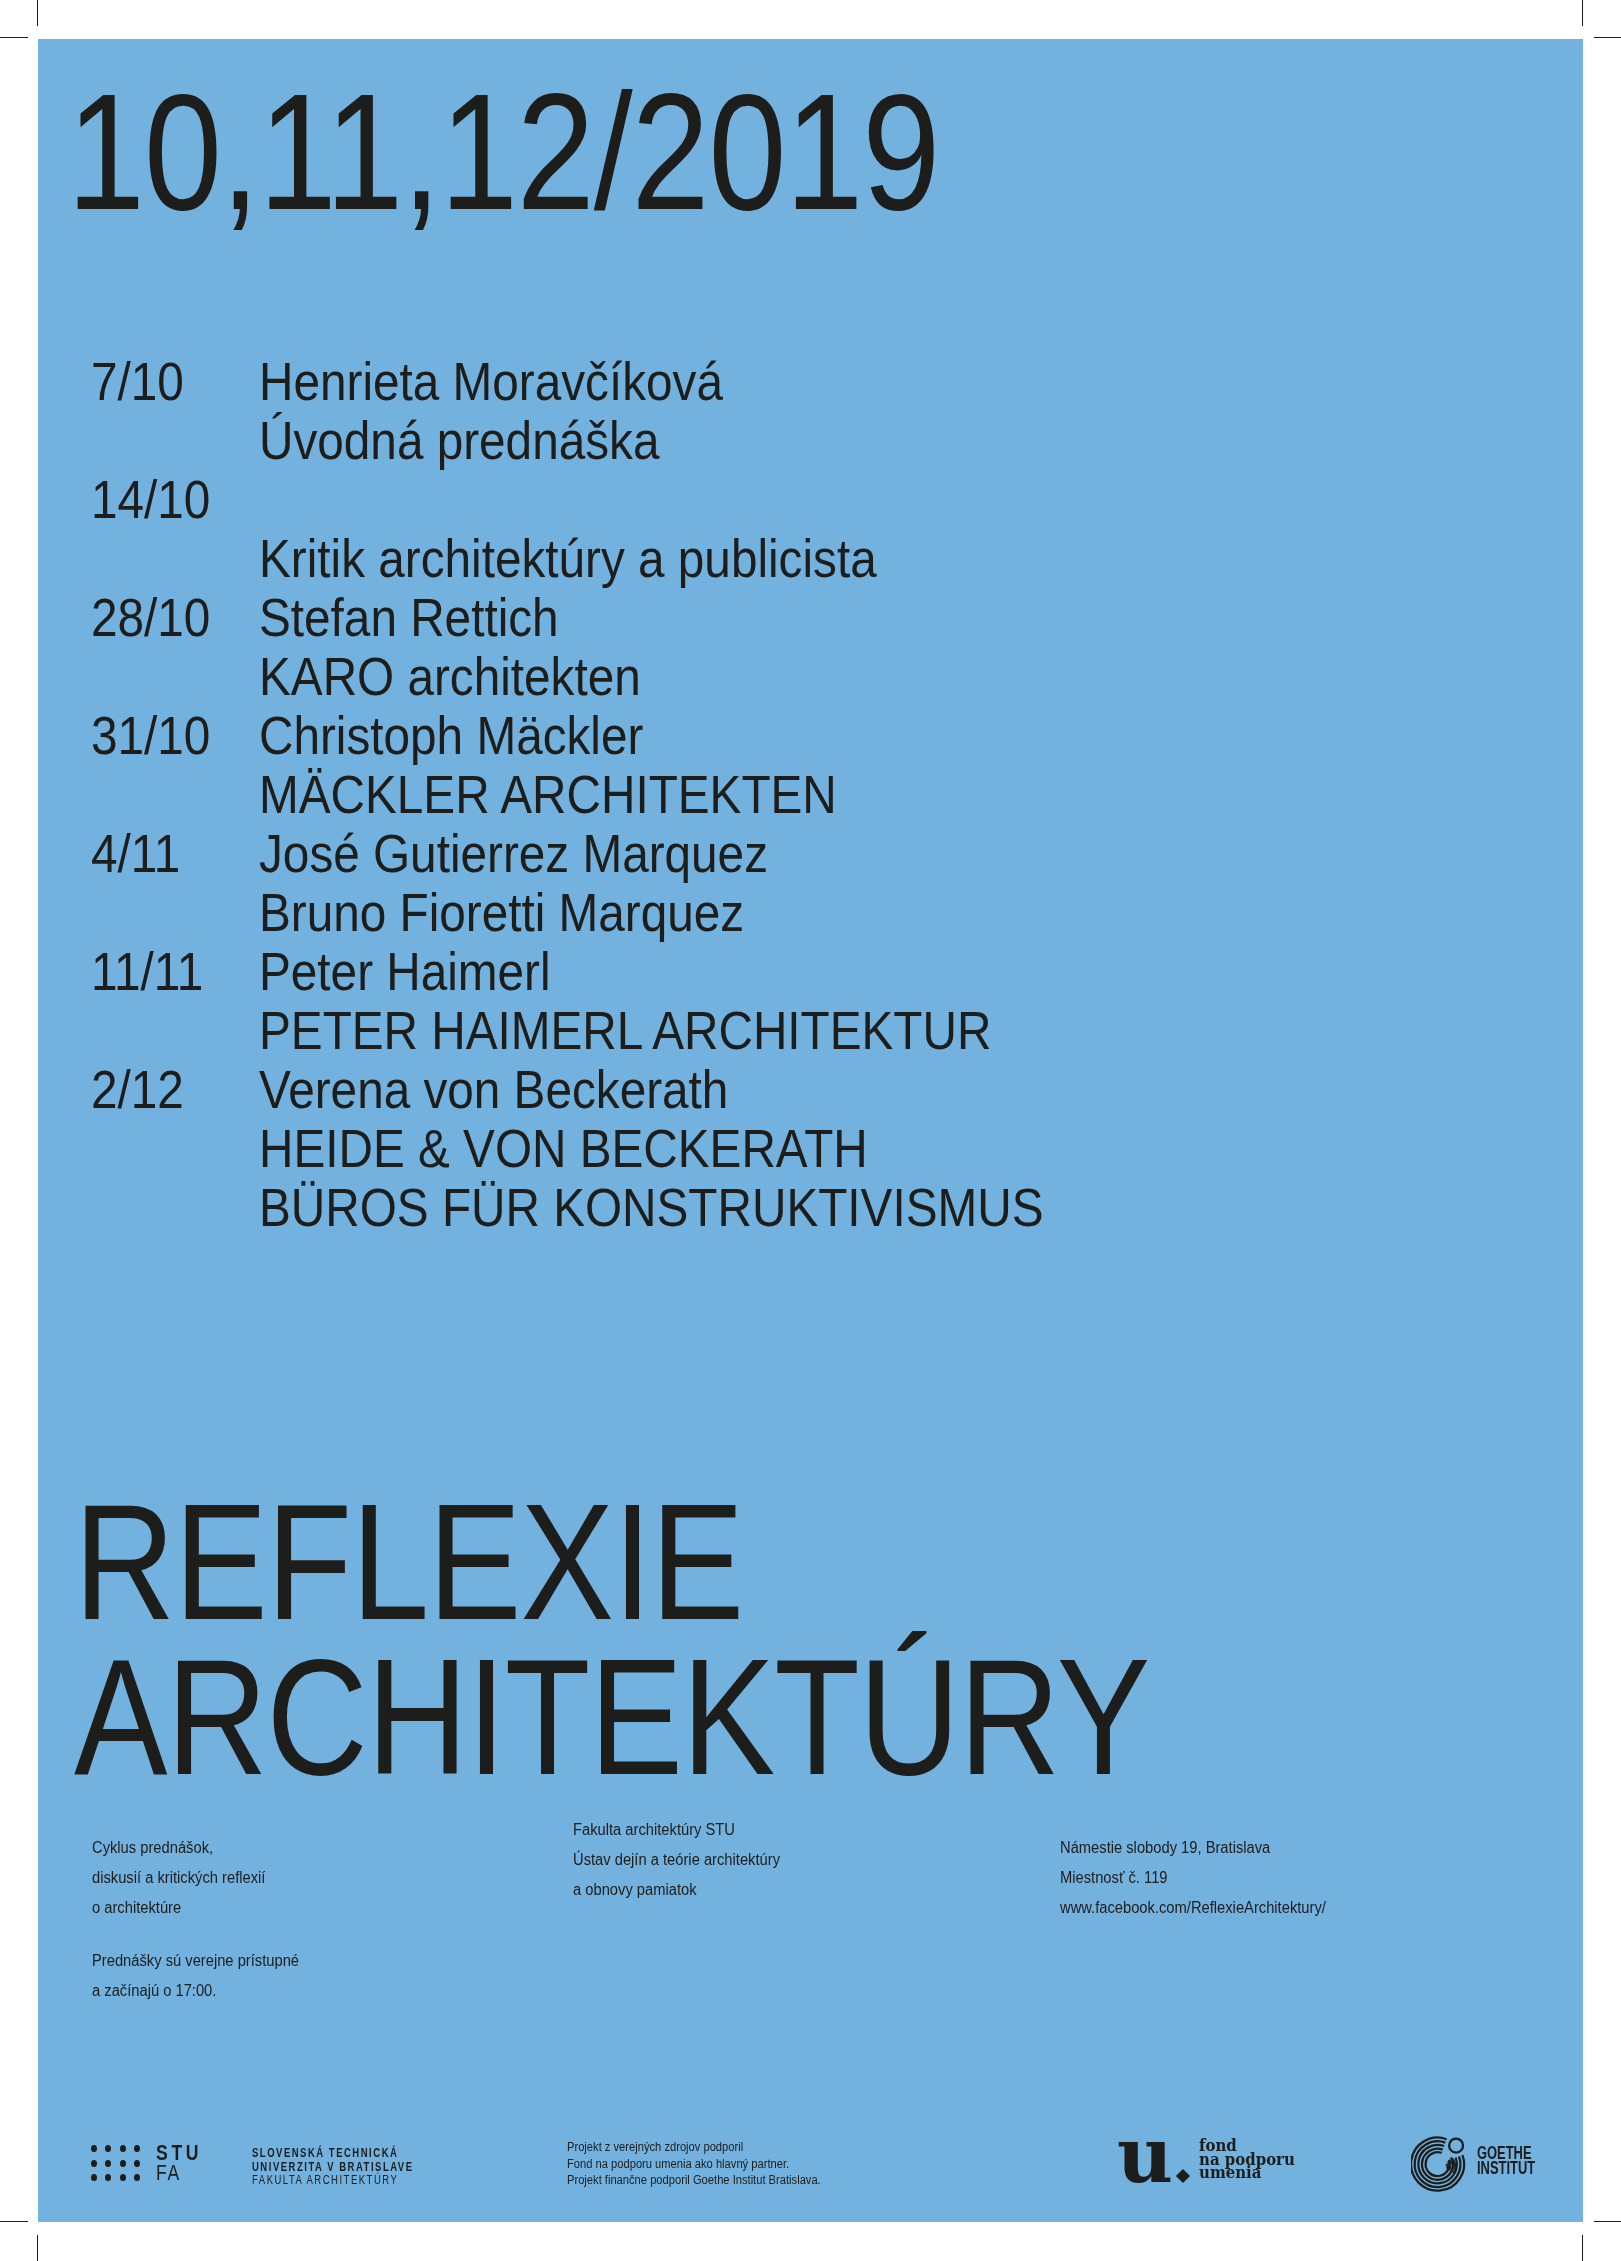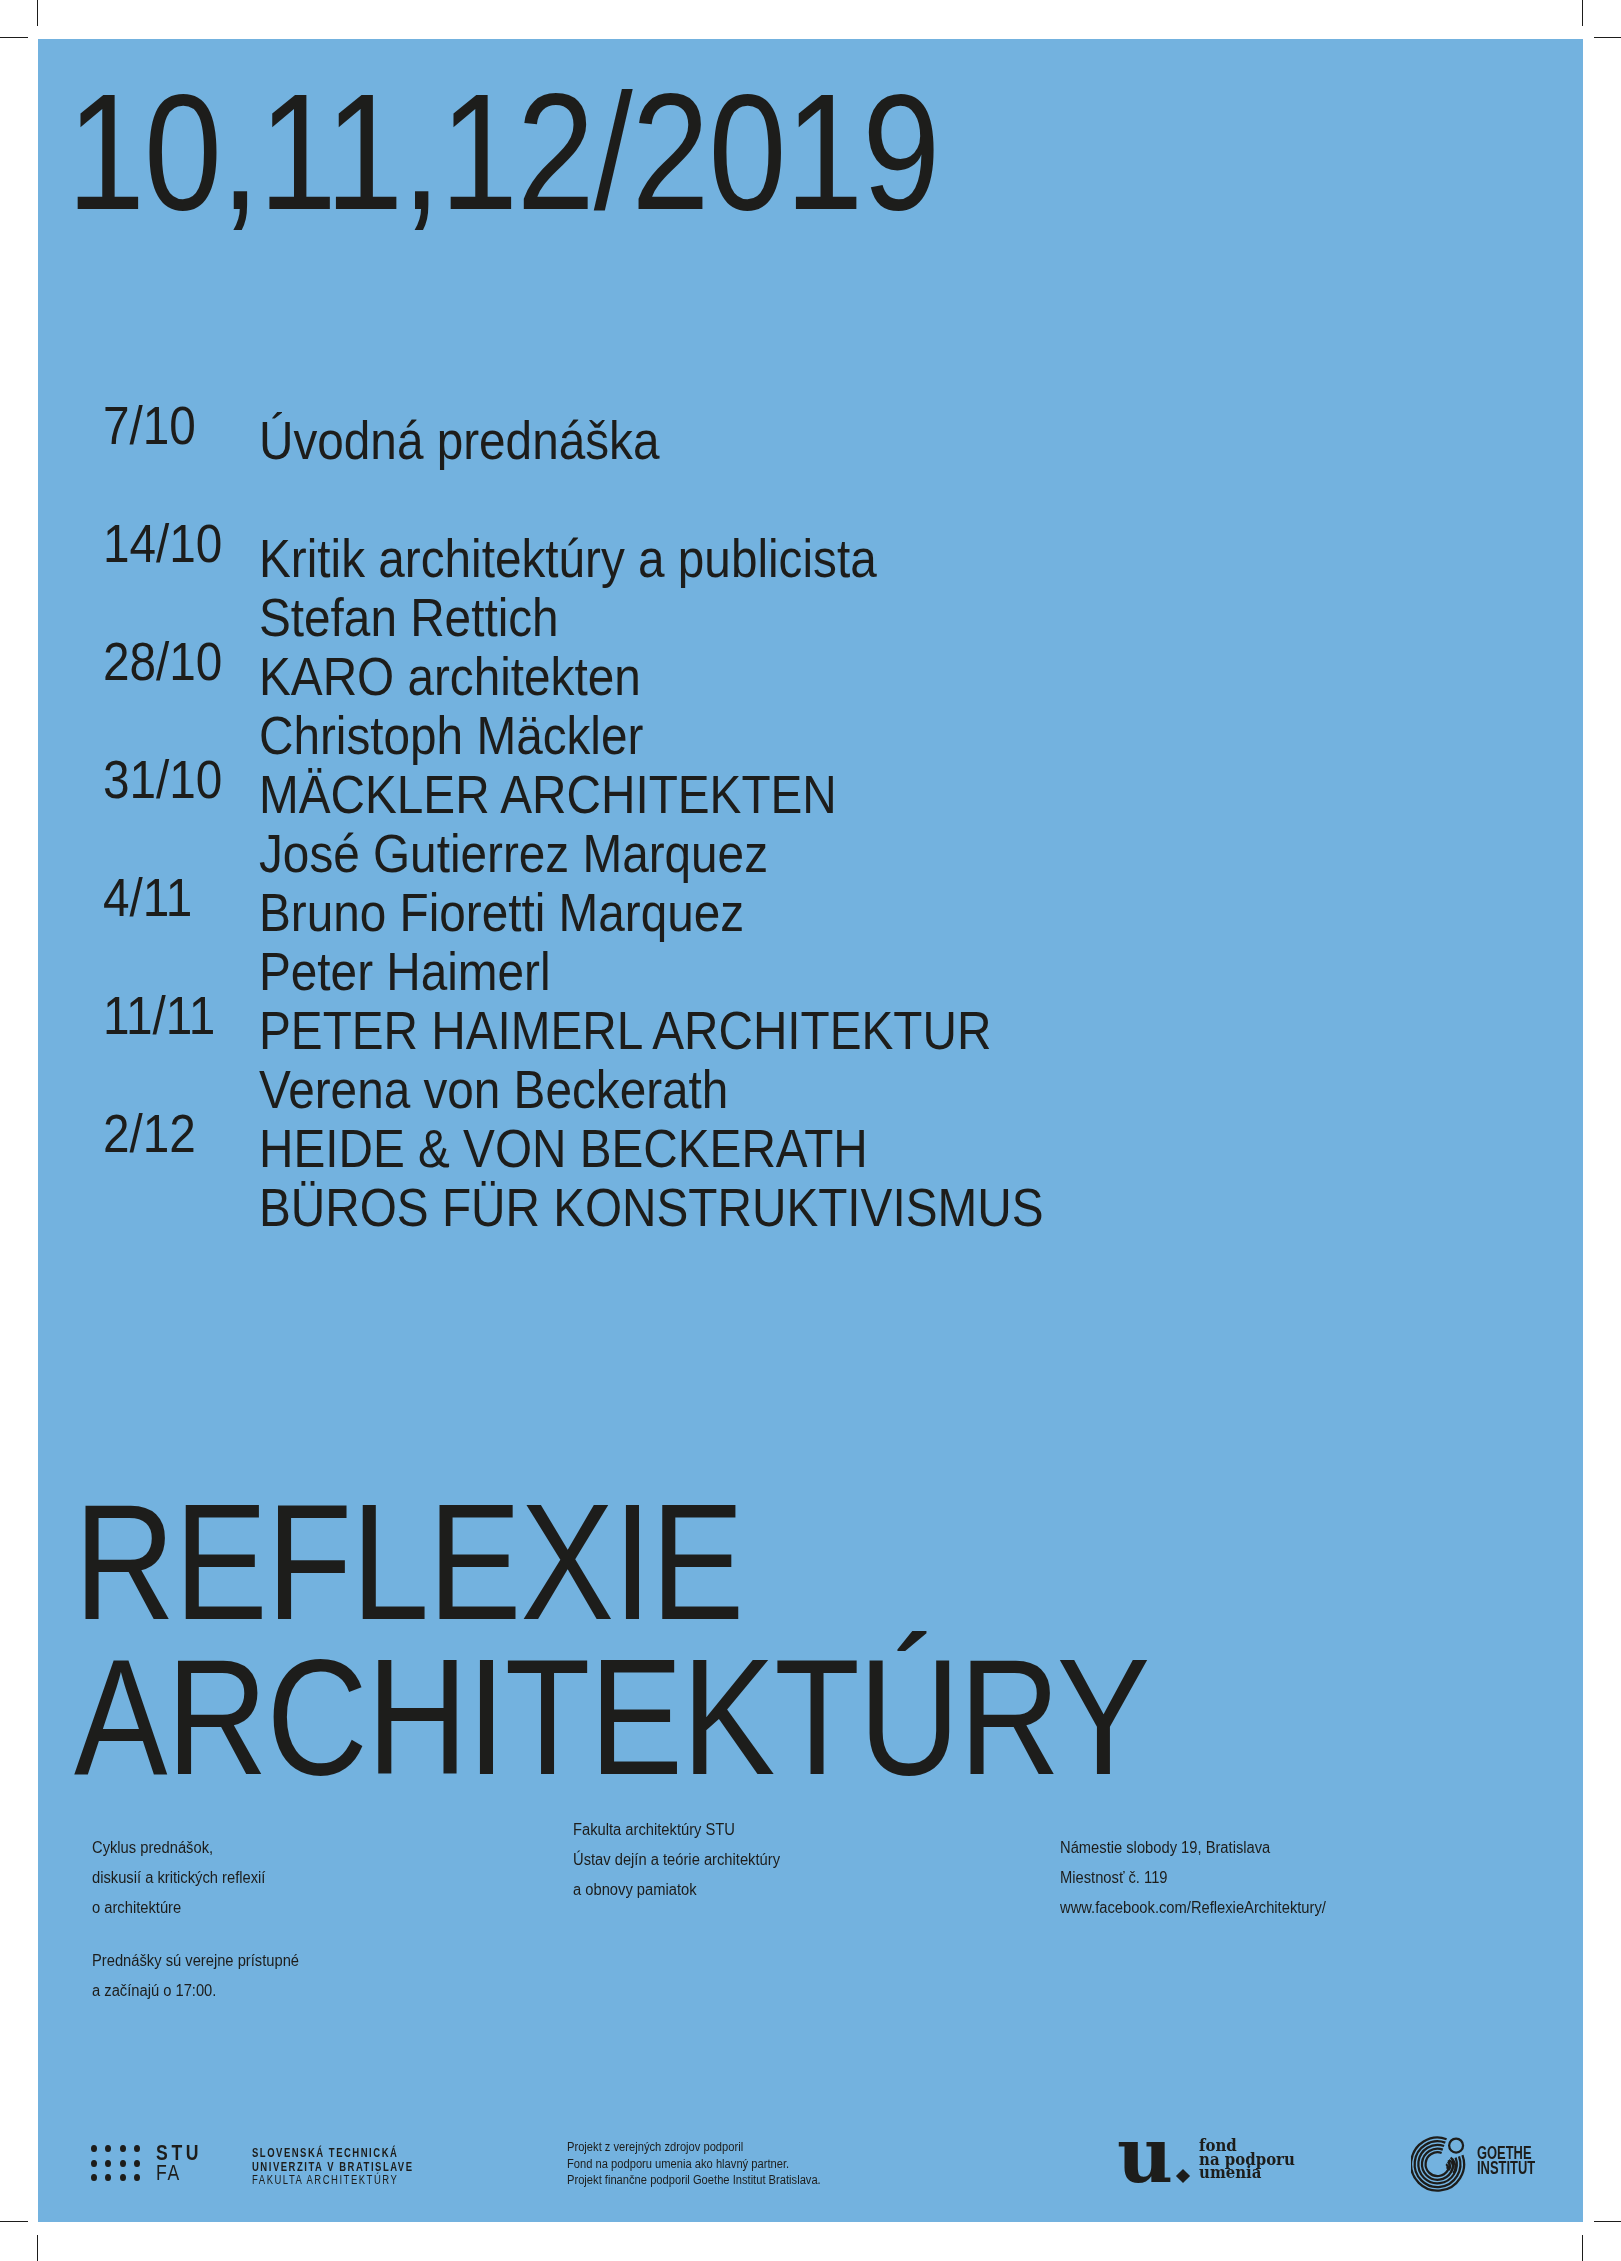--- a/index.html
+++ b/index.html
@@ -22,21 +22,21 @@
   .cx90{display:inline-block;transform:scaleX(0.90);transform-origin:0 50%;}
   .cx92{transform:scaleX(0.92);transform-origin:0 0;}
   .cx93{transform:scaleX(0.93);transform-origin:0 0;}
   .top-title{
     left:67px;top:70px;
     font-size:165px;line-height:165px;
     letter-spacing:-1.3px;white-space:nowrap;
   }
   .schedule{left:91px;top:352px;width:1255px;}
   .srow{position:relative;height:59px;font-size:53px;line-height:59px;white-space:nowrap;}
-  .srow .date{position:absolute;left:12px;margin-top:44px;}
+  .srow .date{position:absolute;left:0;}
   .srow .nm{position:absolute;left:168px;}
   .main-title{
     left:74px;top:1485px;
     font-size:165px;line-height:155px;
     letter-spacing:-1.3px;white-space:nowrap;
   }
   .info{font-size:16px;line-height:30px;white-space:nowrap;}
   .col1{left:92px;top:1833px;}
   .col2{left:573px;top:1795px;margin-top:20px;}
   .col3{left:1052px;top:1833px;margin-left:8px;}
@@ -78,20 +78,21 @@
 <div class="abs mark" style="left:0;top:2221px;width:28px;height:1.3px;"></div>
 <div class="abs mark" style="left:37px;top:2235px;width:1.3px;height:26.4px;"></div>
 <div class="abs mark" style="left:1594px;top:2221px;width:28px;height:1.3px;"></div>
 <div class="abs mark" style="left:1582px;top:2235px;width:1.3px;height:26.4px;"></div>
 
 <div class="abs top-title cx85">10,11,12/2019</div>
 
 <div class="abs schedule">
   <div class="srow">
     <span class="date"><span class="cx90">7/10</span></span>
+    <span class="nm"><span class="cx90">Henrieta Moravčíková</span></span>
   </div>
   <div class="srow">
     <span class="nm"><span class="cx90">Úvodná prednáška</span></span>
   </div>
   <div class="srow">
     <span class="date"><span class="cx90">14/10</span></span>
   </div>
   <div class="srow">
     <span class="nm"><span class="cx90">Kritik architektúry a publicista</span></span>
   </div>

